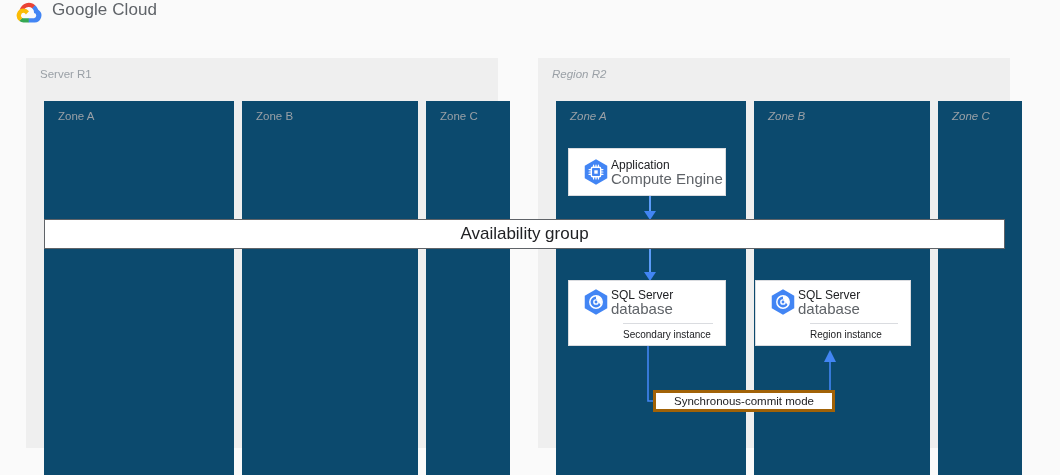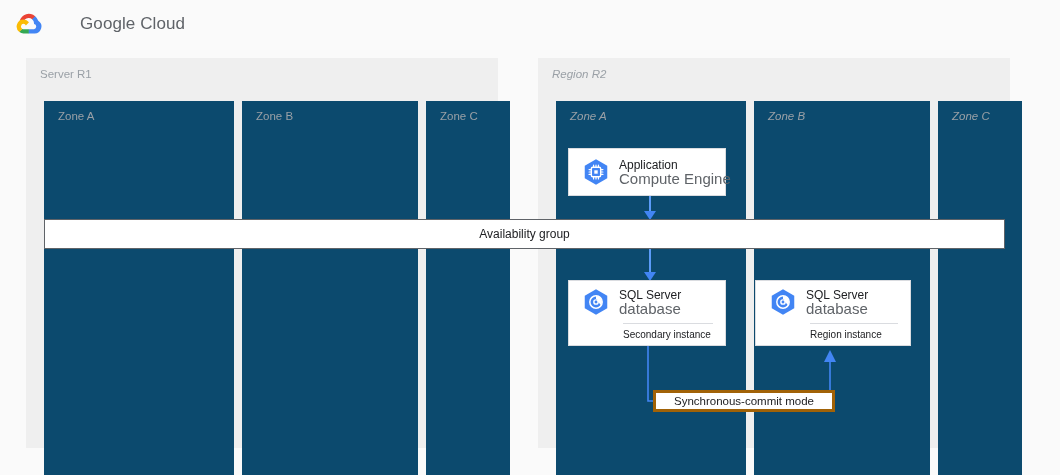--- a/index.html
+++ b/index.html
@@ -14,24 +14,23 @@
     overflow: hidden;
     position: relative;
   }
 
   
   #header {
     position: absolute;
     left: 0; top: 0;
     width: 1060px; height: 48px;
     display: flex;
-    align-items: center;
+    align-items: flex-start;
     padding-left: 16px;
     box-sizing: border-box;
-    gap: 28px;
   }
   #gc-logo { width: 26px; height: 26px; flex: none; }
   #gc-wordmark {
     margin-left: 10px;
     font-size: 17px;
     color: #5f6368;
     letter-spacing: .1px;
     white-space: nowrap;
   }
 
@@ -68,42 +67,42 @@
     left: 44px; top: 219px;
     width: 961px; height: 30px;
     background: #ffffff;
     border: 1.5px solid #5f6368;
     box-sizing: border-box;
     display: flex;
     align-items: center;
     justify-content: center;
   }
   #avail-bar-label {
-    font-size: 12px;
+    font-size: 17px;
     color: #202124;
     white-space: nowrap;
   }
 
   
   .card {
     position: absolute;
     background: #ffffff;
     border: 1px solid #dadce0;
     box-sizing: border-box;
     display: flex;
     flex-direction: column;
     justify-content: center;
     padding: 0 12px;
   }
   .card-main {
     display: flex;
     align-items: center;
   }
   .card-icon { width: 30px; height: 30px; flex: none; }
-  .card-text { margin-left: 8px; }
+  .card-text { margin-left: 0; }
   .card-title {
     font-size: 12px;
     color: #202124;
     line-height: 14px;
     white-space: nowrap;
   }
   .card-sub {
     font-size: 15px;
     color: #5f6368;
     line-height: 14px;

